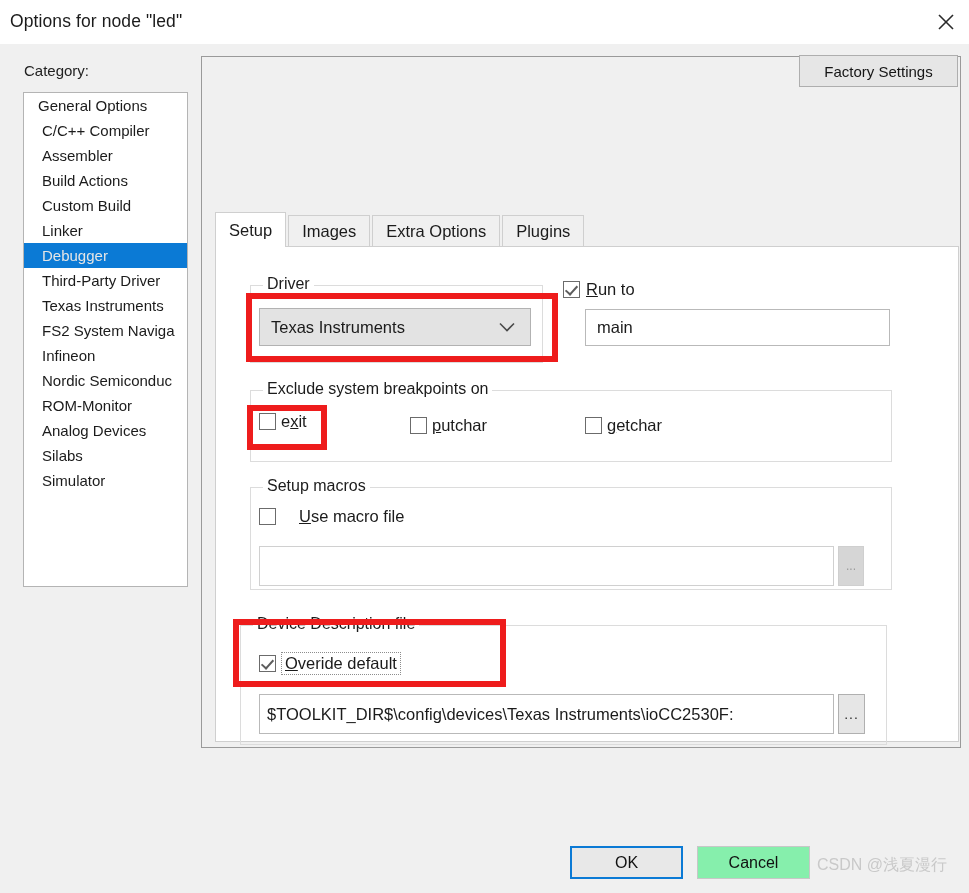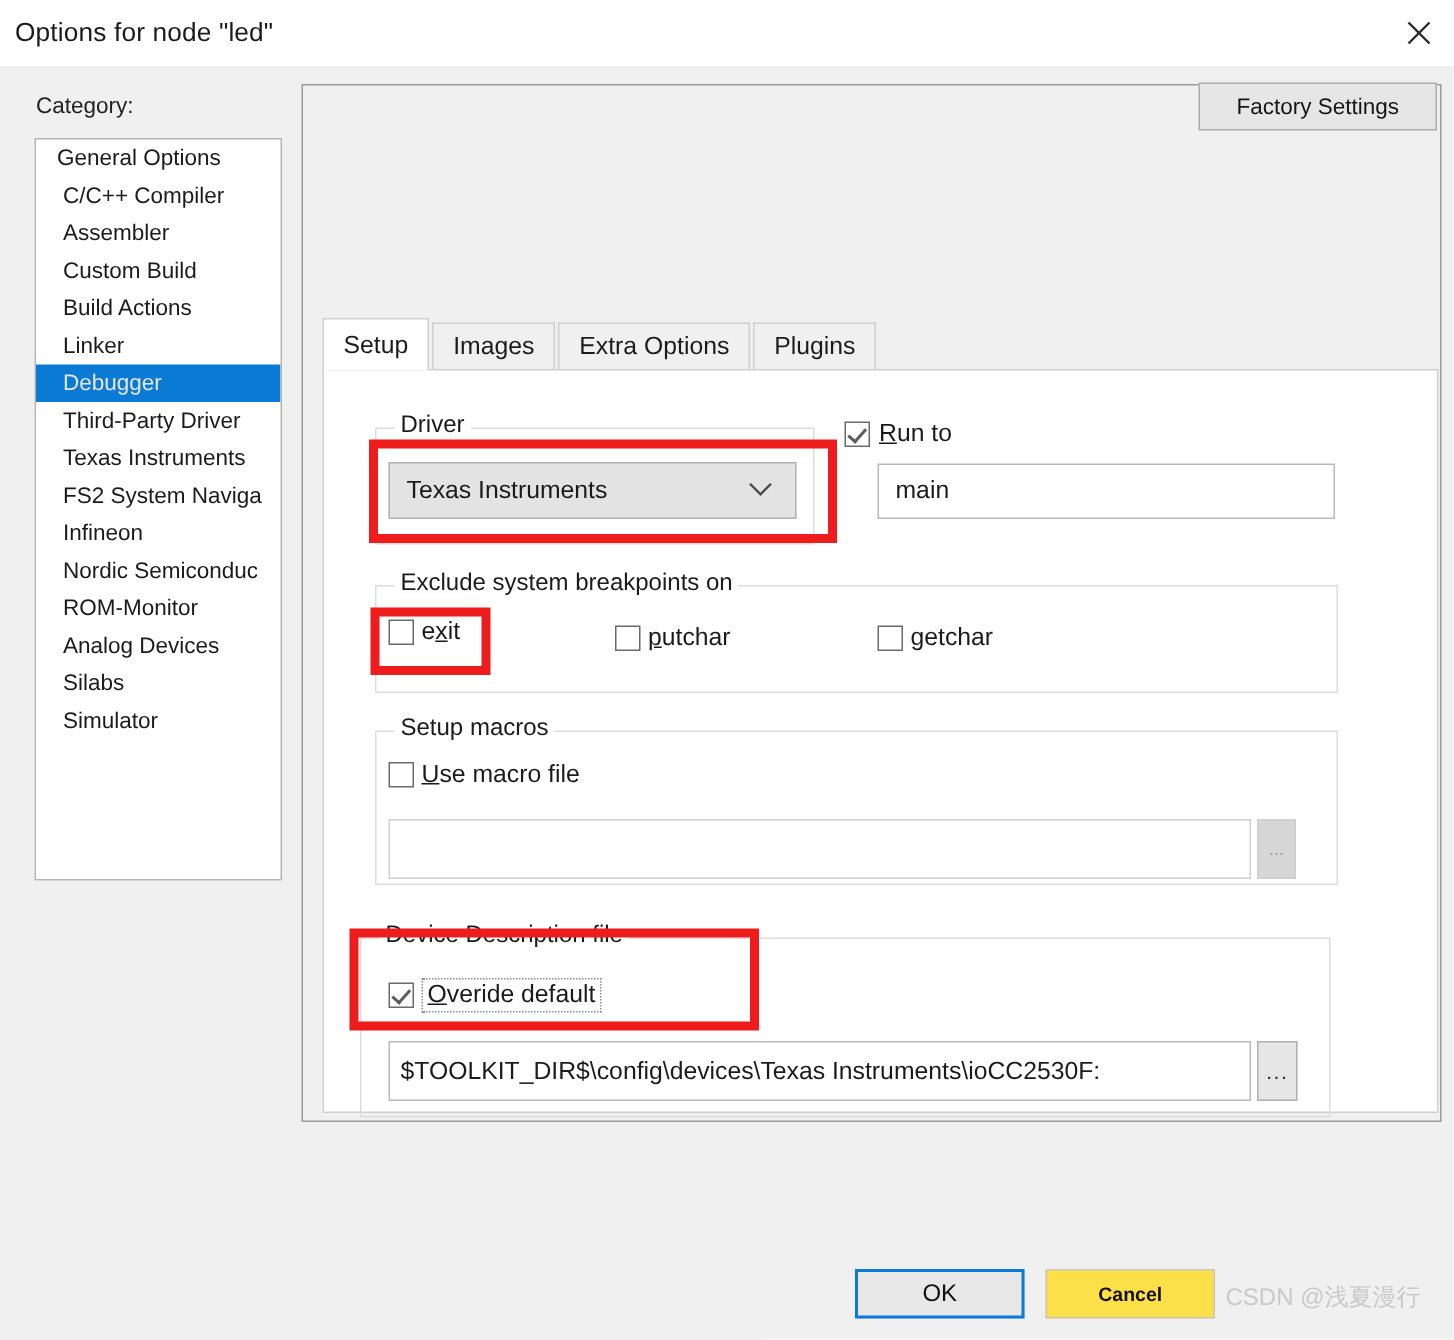--- a/index.html
+++ b/index.html
@@ -201,21 +201,21 @@
   
   #grp-exclude { left: 250px; top: 390px; width: 640px; height: 70px; }
   .cb-row { position: absolute; display: flex; align-items: center; cursor: default; }
   .cb-row .cb-label { font-size: 16.5px; color:#1b1b1b; margin-left: 5px; white-space: nowrap; }
   #cb-exit    { left: 259px; top: 412px; }
   #cb-putchar { left: 410px; top: 416px; }
   #cb-getchar { left: 585px; top: 416px; }
 
   
   #grp-macros { left: 250px; top: 487px; width: 640px; height: 101px; }
-  #cb-usemacro { position:absolute; left: 259px; top: 507px; display:flex; align-items:center; cursor:default; }
+  #cb-usemacro { position:absolute; left: 259px; top: 507px; display:flex; align-items:center; cursor:default;gap:18px; }
   #cb-usemacro .cb-label { font-size: 16.5px; color:#1b1b1b; margin-left: 5px; }
   #macro-input {
     position: absolute;
     left: 259px; top: 546px;
     width: 575px; height: 40px;
     background: #ffffff;
     border: 1px solid #d0d0d0;
     box-sizing: border-box;
     cursor: text;
   }
@@ -296,27 +296,26 @@
     outline-offset: -2px;
     box-sizing: border-box;
     display:flex; align-items:center; justify-content:center;
     font-size: 16px; color:#111;
     cursor: default;
   }
   #cancel-btn {
     position: absolute;
     left: 697px; top: 846px;
     width: 113px; height: 33px;
-    background: #fde047;
+    background: #86efac;
     border: 1px solid #c7c7c7;
     box-sizing: border-box;
     display:flex; align-items:center; justify-content:center;
-    font-size: 13px; color:#111;
-    cursor: default;
-    font-weight: bold;
+    font-size: 16px; color:#111;
+    cursor: default;
   }
   #watermark {
     position: absolute;
     left: 817px; top: 855px;
     font-size: 16px;
     color: #c9c9c9;
     white-space: nowrap;
   }
 
   
@@ -348,22 +347,22 @@
   </div>
 </div>
 
 <div id="dialog-body"></div>
 
 <div id="category-label">Category:</div>
 <div id="category-list">
     <div class="cat-item"><span>General Options</span></div>
     <div class="cat-item indent"><span>C/C++ Compiler</span></div>
     <div class="cat-item indent"><span>Assembler</span></div>
+    <div class="cat-item indent"><span>Build Actions</span></div>
     <div class="cat-item indent"><span>Custom Build</span></div>
-    <div class="cat-item indent"><span>Build Actions</span></div>
     <div class="cat-item indent"><span>Linker</span></div>
     <div class="cat-item indent selected"><span>Debugger</span></div>
     <div class="cat-item indent"><span>Third-Party Driver</span></div>
     <div class="cat-item indent"><span>Texas Instruments</span></div>
     <div class="cat-item indent"><span>FS2 System Naviga</span></div>
     <div class="cat-item indent"><span>Infineon</span></div>
     <div class="cat-item indent"><span>Nordic Semiconduc</span></div>
     <div class="cat-item indent"><span>ROM-Monitor</span></div>
     <div class="cat-item indent"><span>Analog Devices</span></div>
     <div class="cat-item indent"><span>Silabs</span></div>

